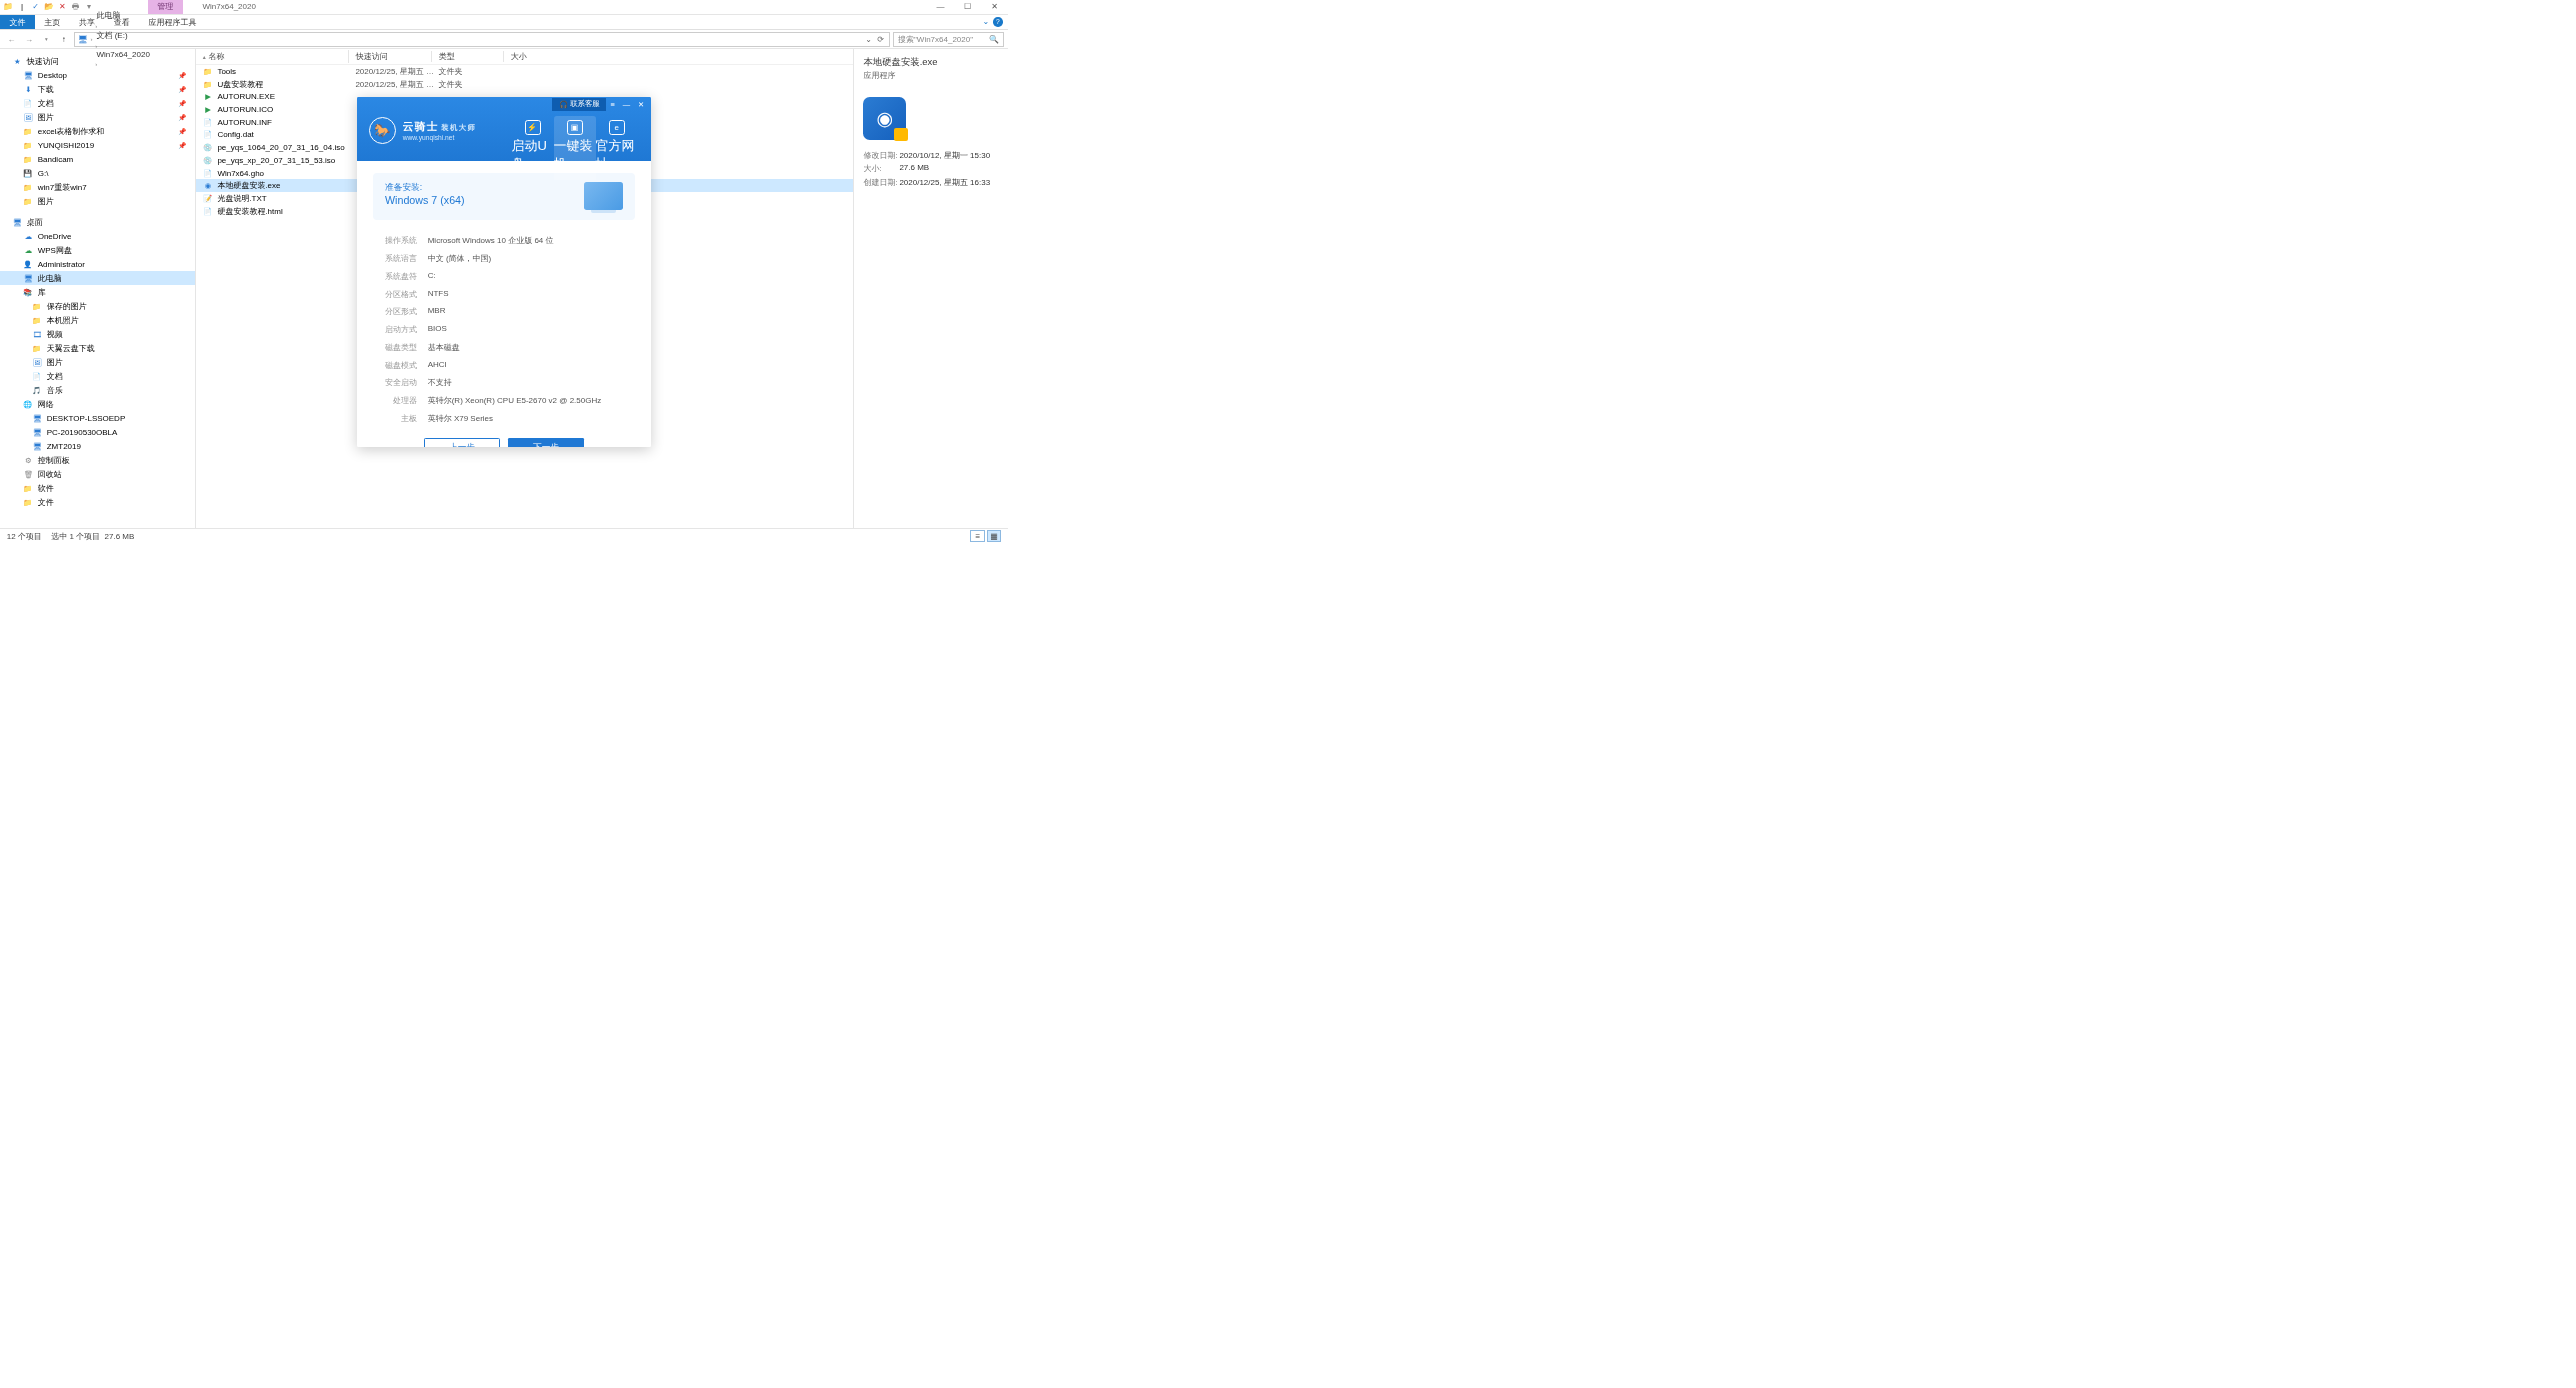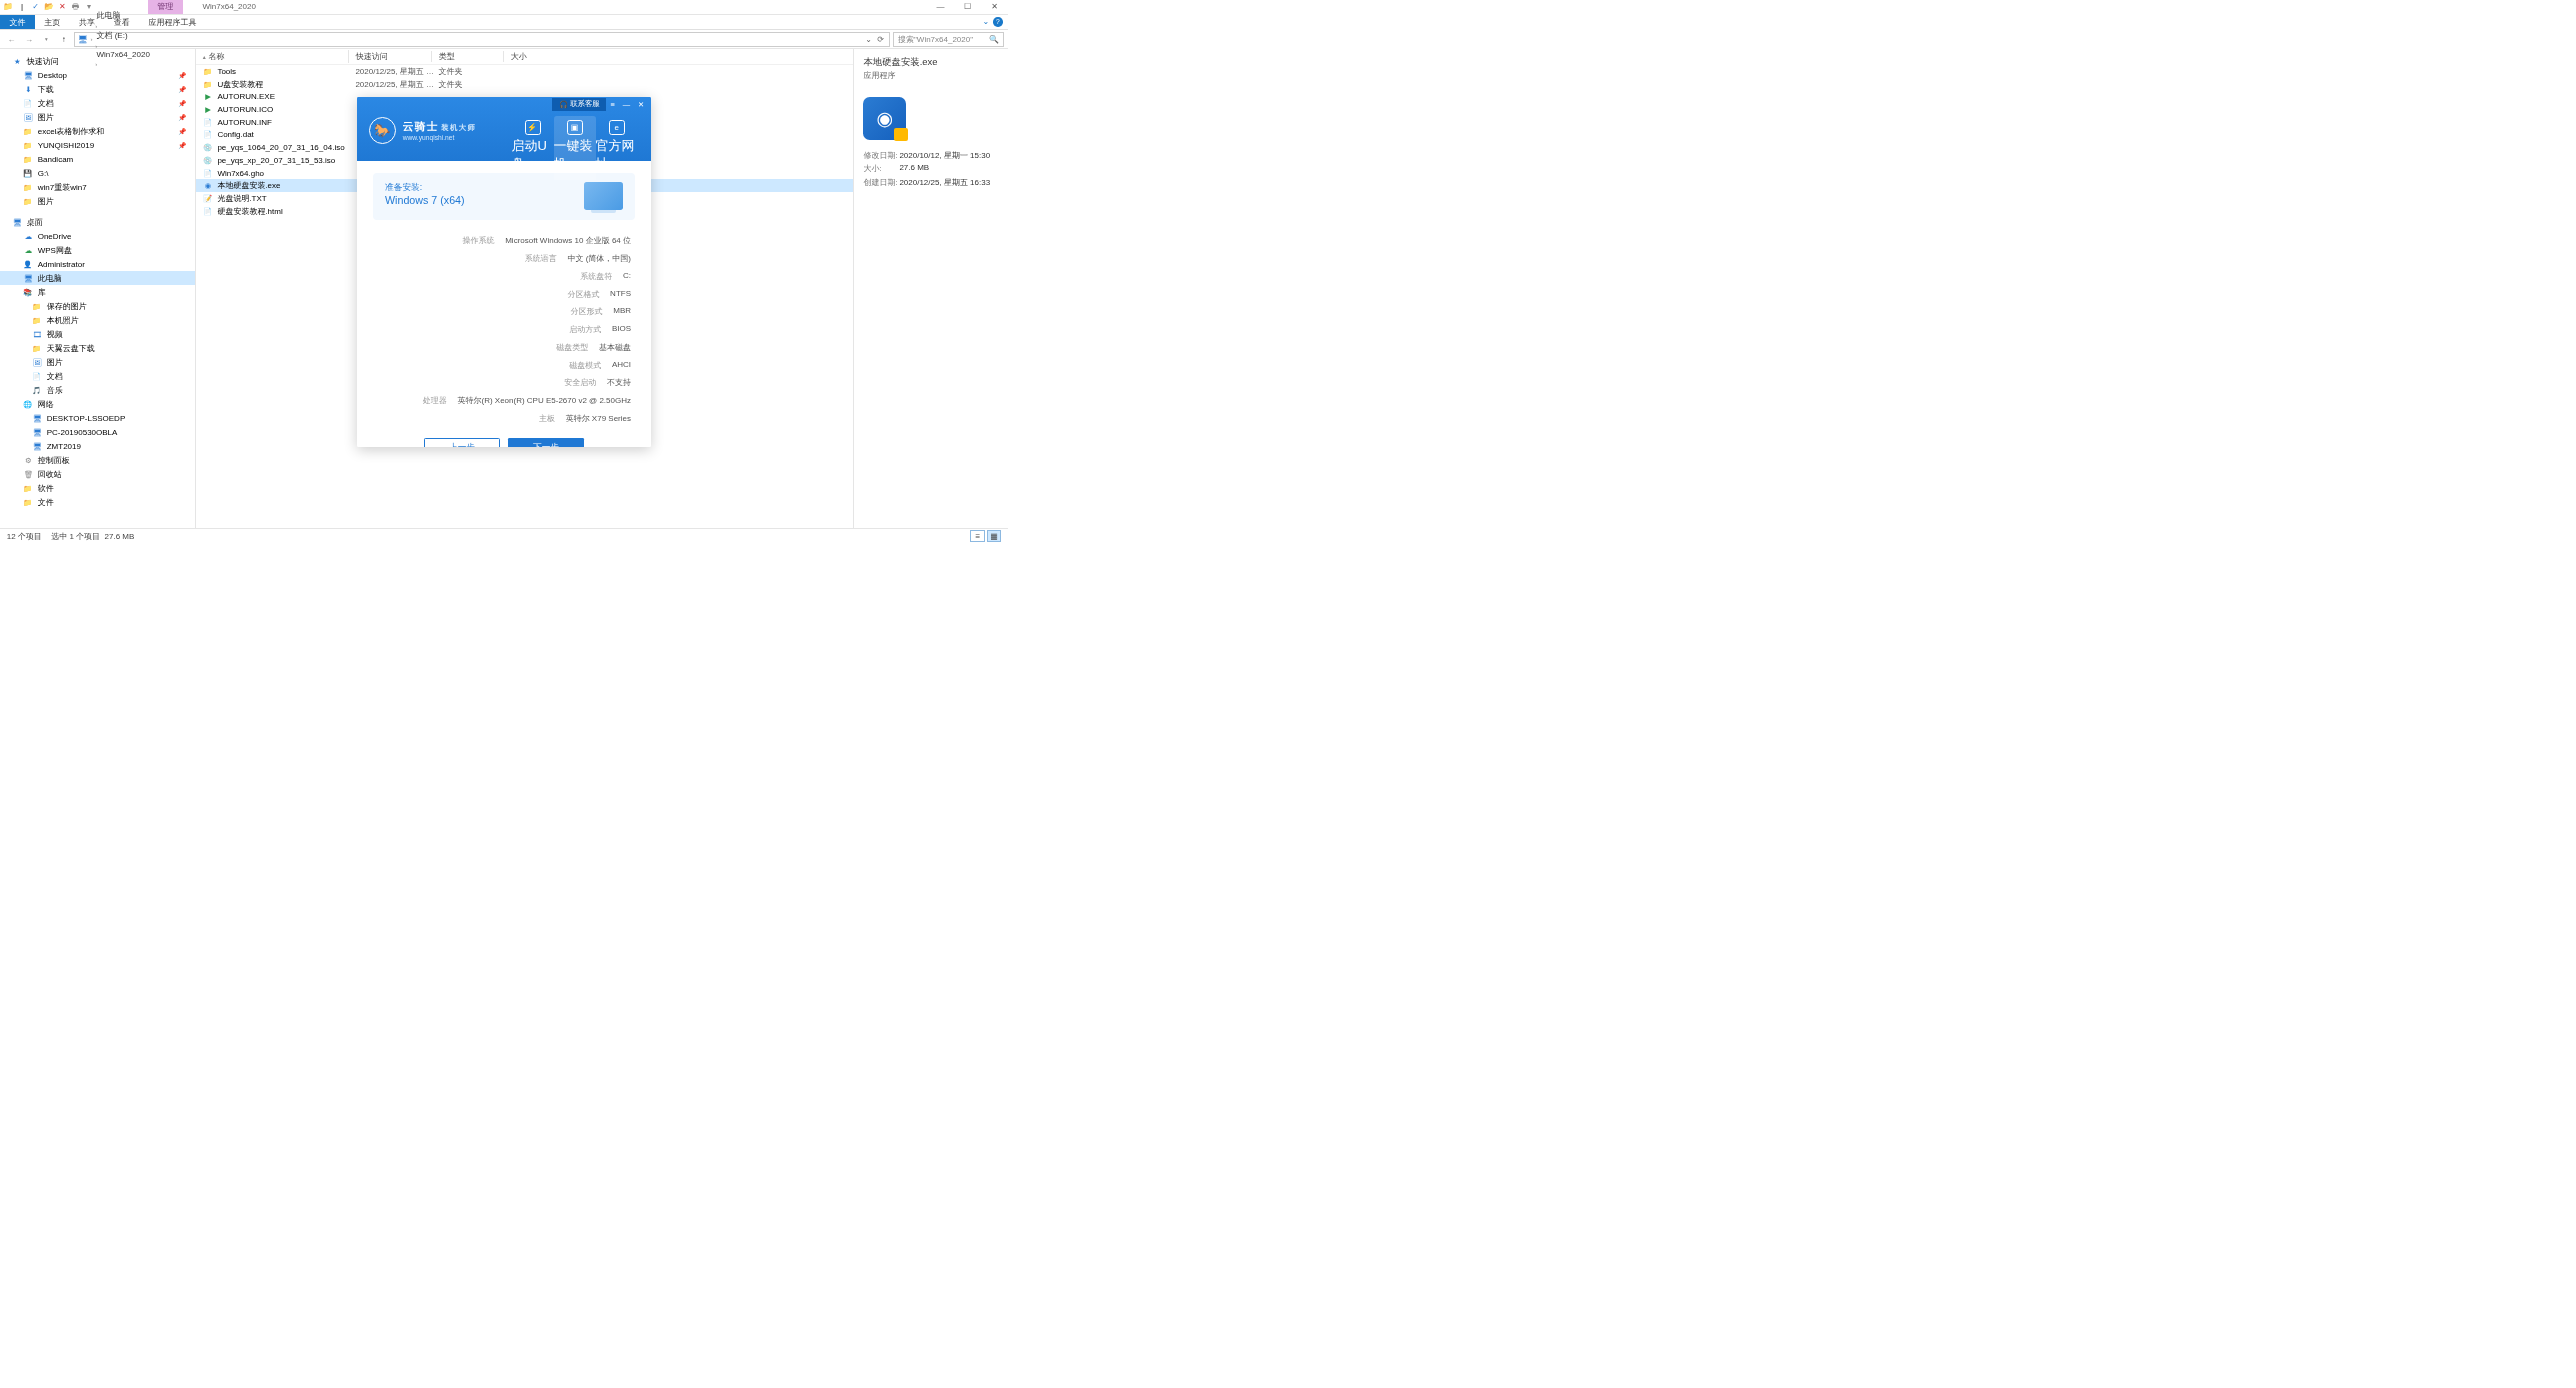--- a/index.html
+++ b/index.html
@@ -84,21 +84,21 @@
 .dlg-tab-lbl { font-size: 13px; }
 
 .dlg-body { padding: 12px 16px; }
 .prep-card { background: #f2f8fe; border-radius: 4px; padding: 9.4px 12px; display: flex; align-items: flex-start; justify-content: space-between; margin-bottom: 12px; }
 .prep-t1 { color: #1f78d4; font-size: 8.7px; }
 .prep-t2 { color: #1f78d4; font-size: 10.7px; margin-top: 0; }
 .prep-ico { width: 39px; height: 28px; background: linear-gradient(135deg,#79b8f0,#4a9be4); border-radius: 2.7px; position: relative; }
 .prep-ico::after { content:''; position: absolute; left: 6.7px; right: 6.7px; bottom: -2.7px; height: 2.7px; background: #cde3f8; border-radius: 0 0 2px 2px; }
 
 .sysinfo { padding: 0 4px; }
-.sys-row { display: flex; padding: 3.4px 0; justify-content: flex-end; }
+.sys-row { display: flex; padding: 3.4px 0; }
 .sys-k { width: 40px; color: #999; text-align: right; margin-right: 10.7px; }
 .sys-v { color: #555; }
 
 .dlg-btns { display: flex; gap: 8px; justify-content: center; margin-top: 10.7px; }
 .dbtn { width: 76px; height: 20px; display: flex; align-items: center; justify-content: center; font-size: 8.7px; border-radius: 1.3px; }
 .dbtn.prev { border: 0.7px solid #1f78d4; color: #1f78d4; background: #fff; }
 .dbtn.next { background: #1f78d4; color: #fff; }
 
 .folder-ico { color: #f8c96a; }
 .blue-ico { color: #2b7cd3; }

